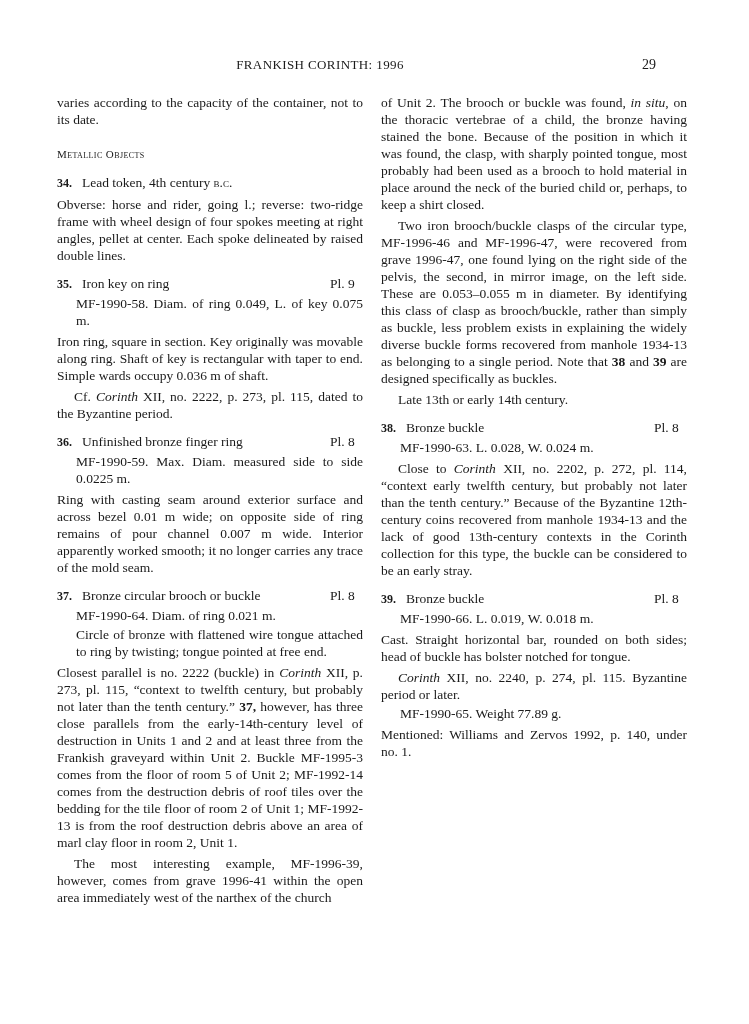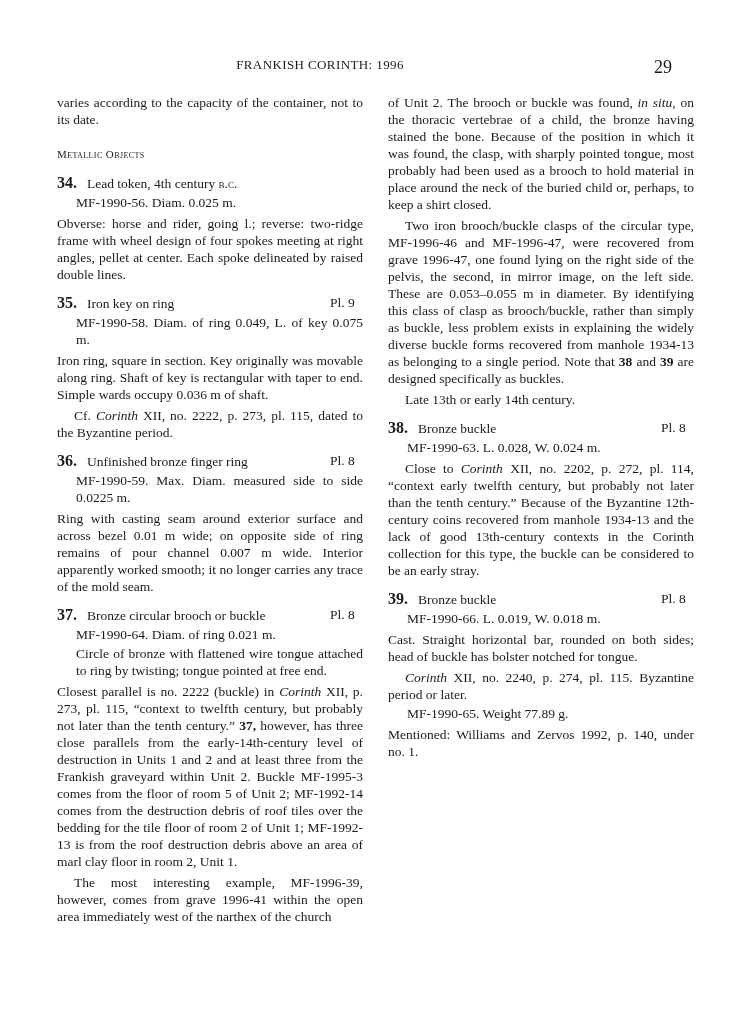--- a/index.html
+++ b/index.html
@@ -7,52 +7,51 @@
     width:749px;height:1024px;
     background:#ffffff;
     color:#1a1a1a;
     font-family:"Liberation Serif", serif;
     position:relative;
     overflow:hidden;
     -webkit-font-smoothing:antialiased;
   }
   .running-head{position:absolute;top:57px;left:0;width:711px;height:20px;font-size:13px;font-family:Liberation Serif, serif;}
   .head-title{position:absolute;left:170px;width:300px;text-align:center;letter-spacing:0.4px;white-space:nowrap;}
-  .page-num{position:absolute;right:39px;top:0;font-size:18px;}
-  .columns{position:absolute;top:90px;left:57px;width:639px;display:flex;gap:25px;align-items:flex-start;}
+  .page-num{position:absolute;right:55px;top:0;font-size:14px;}
+  .columns{position:absolute;top:90px;left:57px;width:639px;display:flex;gap:18px;align-items:flex-start;}
   .col{width:306px;font-size:13.5px;line-height:17px;}
   p,h2{margin:0;padding:0;}
   .para{text-align:justify;margin-top:4px;hyphens:auto;-webkit-hyphens:auto;}
   .para.indent{text-indent:17px;}
   .section-heading{
     font-weight:400;font-variant:small-caps;font-size:11px;
     letter-spacing:0.4px;margin-top:18px;margin-bottom:4px;
   }
   .entry-title{margin-top:11px;padding-left:33px;text-indent:-33px;}
-  .entry-title .num{font-weight:700;font-size:16px;margin-right:10px;}
+  .entry-title .num{font-weight:700;font-size:12px;margin-right:10px;}
   .plate{float:right;}
   .meta,.desc{margin-left:19px;margin-top:2px;text-align:justify;hyphens:auto;-webkit-hyphens:auto;}
   .i{font-style:italic;}
   .b{font-weight:700;}
   .sc{font-variant:small-caps;}
 </style>
 </head>
 <body>
 
 <div class="running-head">
   <span class="head-title">FRANKISH CORINTH: 1996</span>
   <span class="page-num">29</span>
 </div>
 
 <div class="columns">
   <div class="col" id="col-left">
       <p class="para"><span>varies according to the capacity of the container, not to its date.</span></p>
       <h2 class="section-heading"><span>Metallic Objects</span></h2>
       <p class="entry-title"><span class="num">34.</span><span>Lead token, 4th century </span><span class="sc">b.c.</span></p>
-      <p class="meta"><span>MF-1990-56. Diam. 0.025 m.</span></p>
       <p class="para"><span>Obverse: horse and rider, going l.; reverse: two-ridge frame with wheel design of four spokes meeting at right angles, pellet at center. Each spoke delineated by raised double lines.</span></p>
       <p class="entry-title"><span class="plate">Pl. 9</span><span class="num">35.</span><span>Iron key on ring</span></p>
       <p class="meta"><span>MF-1990-58. Diam. of ring 0.049, L. of key 0.075 m.</span></p>
       <p class="para"><span>Iron ring, square in section. Key originally was movable along ring. Shaft of key is rectangular with taper to end. Simple wards occupy 0.036 m of shaft.</span></p>
       <p class="para indent"><span>Cf. </span><span class="i">Corinth</span><span> XII, no. 2222, p. 273, pl. 115, dated to the Byzantine period.</span></p>
       <p class="entry-title"><span class="plate">Pl. 8</span><span class="num">36.</span><span>Unfinished bronze finger ring</span></p>
       <p class="meta"><span>MF-1990-59. Max. Diam. measured side to side 0.0225 m.</span></p>
       <p class="para"><span>Ring with casting seam around exterior surface and across bezel 0.01 m wide; on opposite side of ring remains of pour channel 0.007 m wide. Interior apparently worked smooth; it no longer carries any trace of the mold seam.</span></p>
       <p class="entry-title"><span class="plate">Pl. 8</span><span class="num">37.</span><span>Bronze circular brooch or buckle</span></p>
       <p class="meta"><span>MF-1990-64. Diam. of ring 0.021 m.</span></p>

